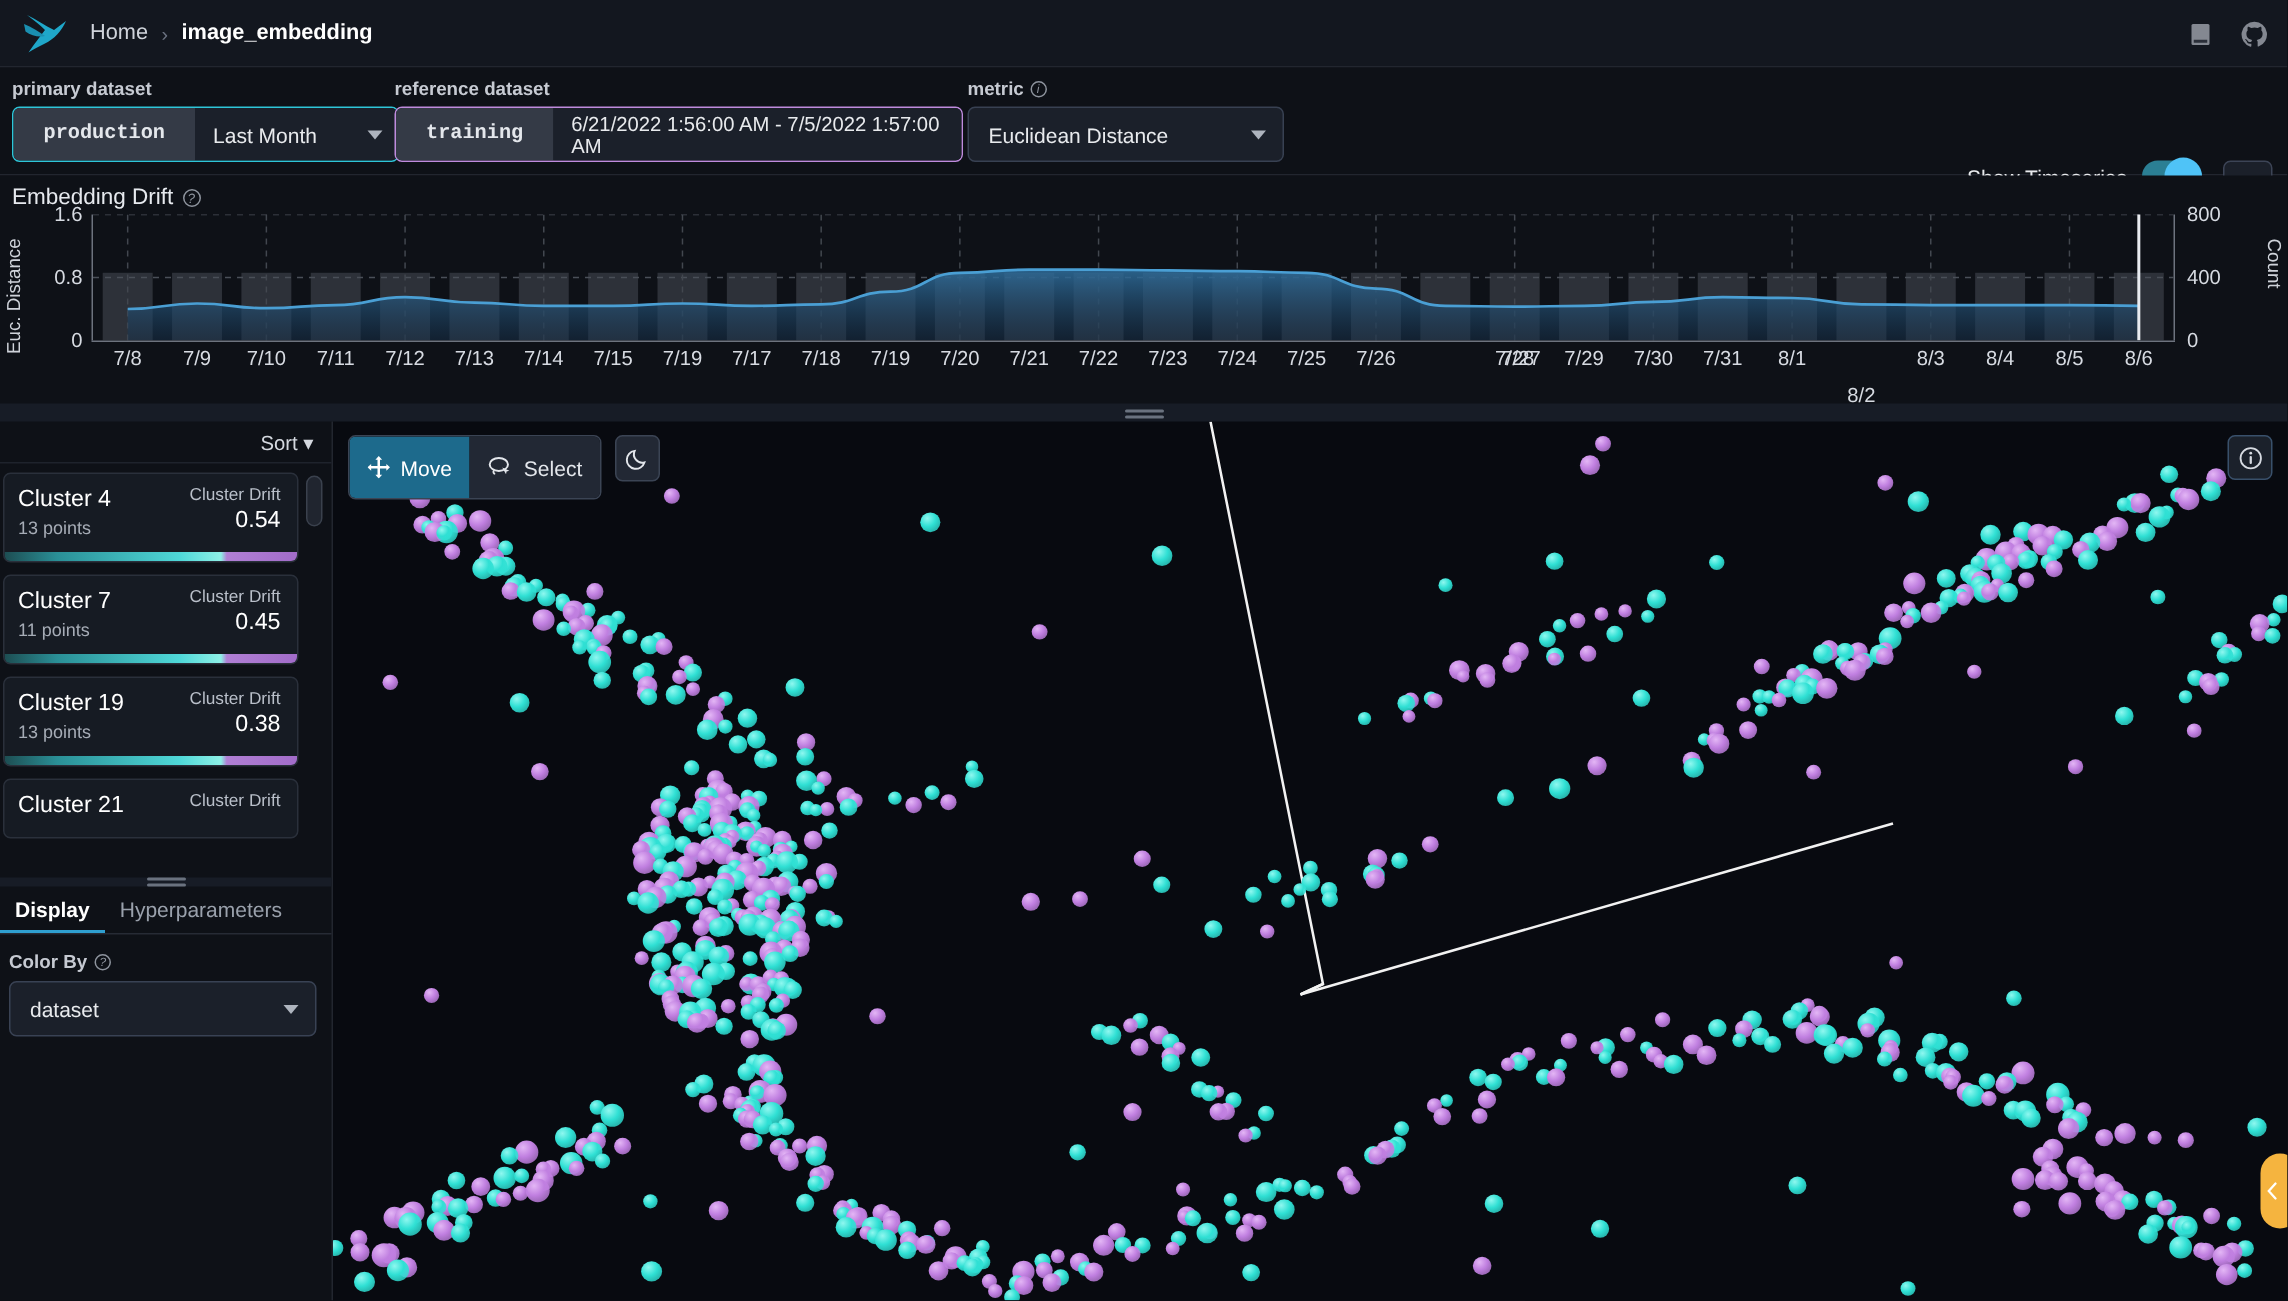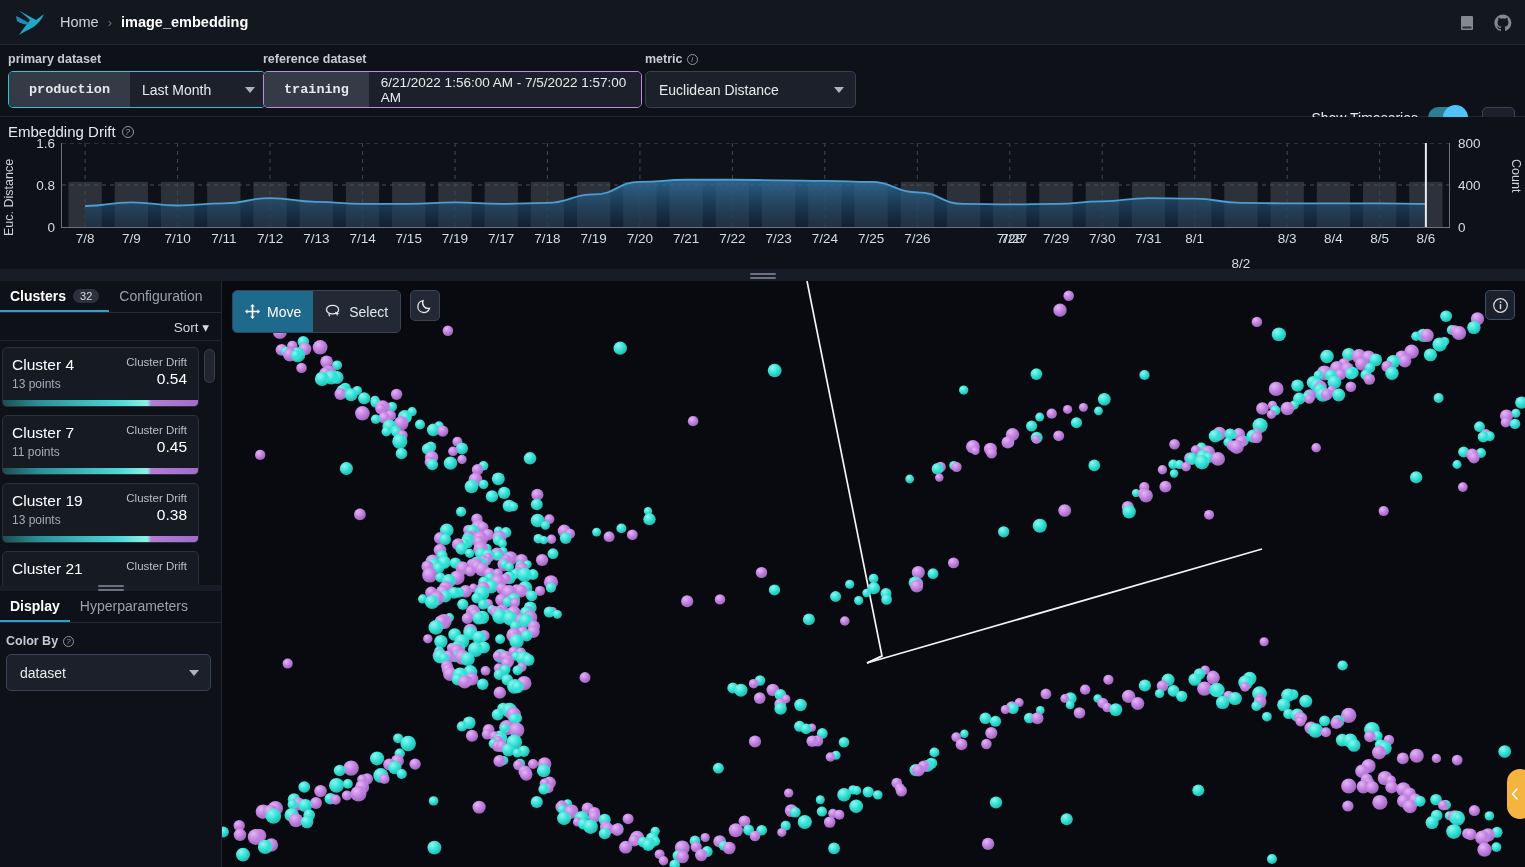--- a/index.html
+++ b/index.html
@@ -343,30 +343,20 @@
 <div class="splitter">
   <div class="grip">
         <div></div>
         <div></div>
       </div>
 </div>
 
 <div class="body">
 
   <div class="sidebar">
-    <div class="tabs" id="sb-tabs">
-          <div class="tab active">
-       <span>Clusters</span>
-       <span class="badge">32</span>
-     </div>
-          <div class="tab">
-       <span>Configuration</span>
-
-     </div>
-        </div>
     <div class="sortrow">
       <span class="sort-btn"><span>Sort</span> ▾</span>
     </div>
     <div class="cluster-list" id="cluster-list">
       <div class="list-scrollbar"></div>
     <div class="ccard">
             <div class="ccard-top">
          <div>
            <div class="cname">Cluster 4</div>
            <div class="cpoints">13 points</div>

